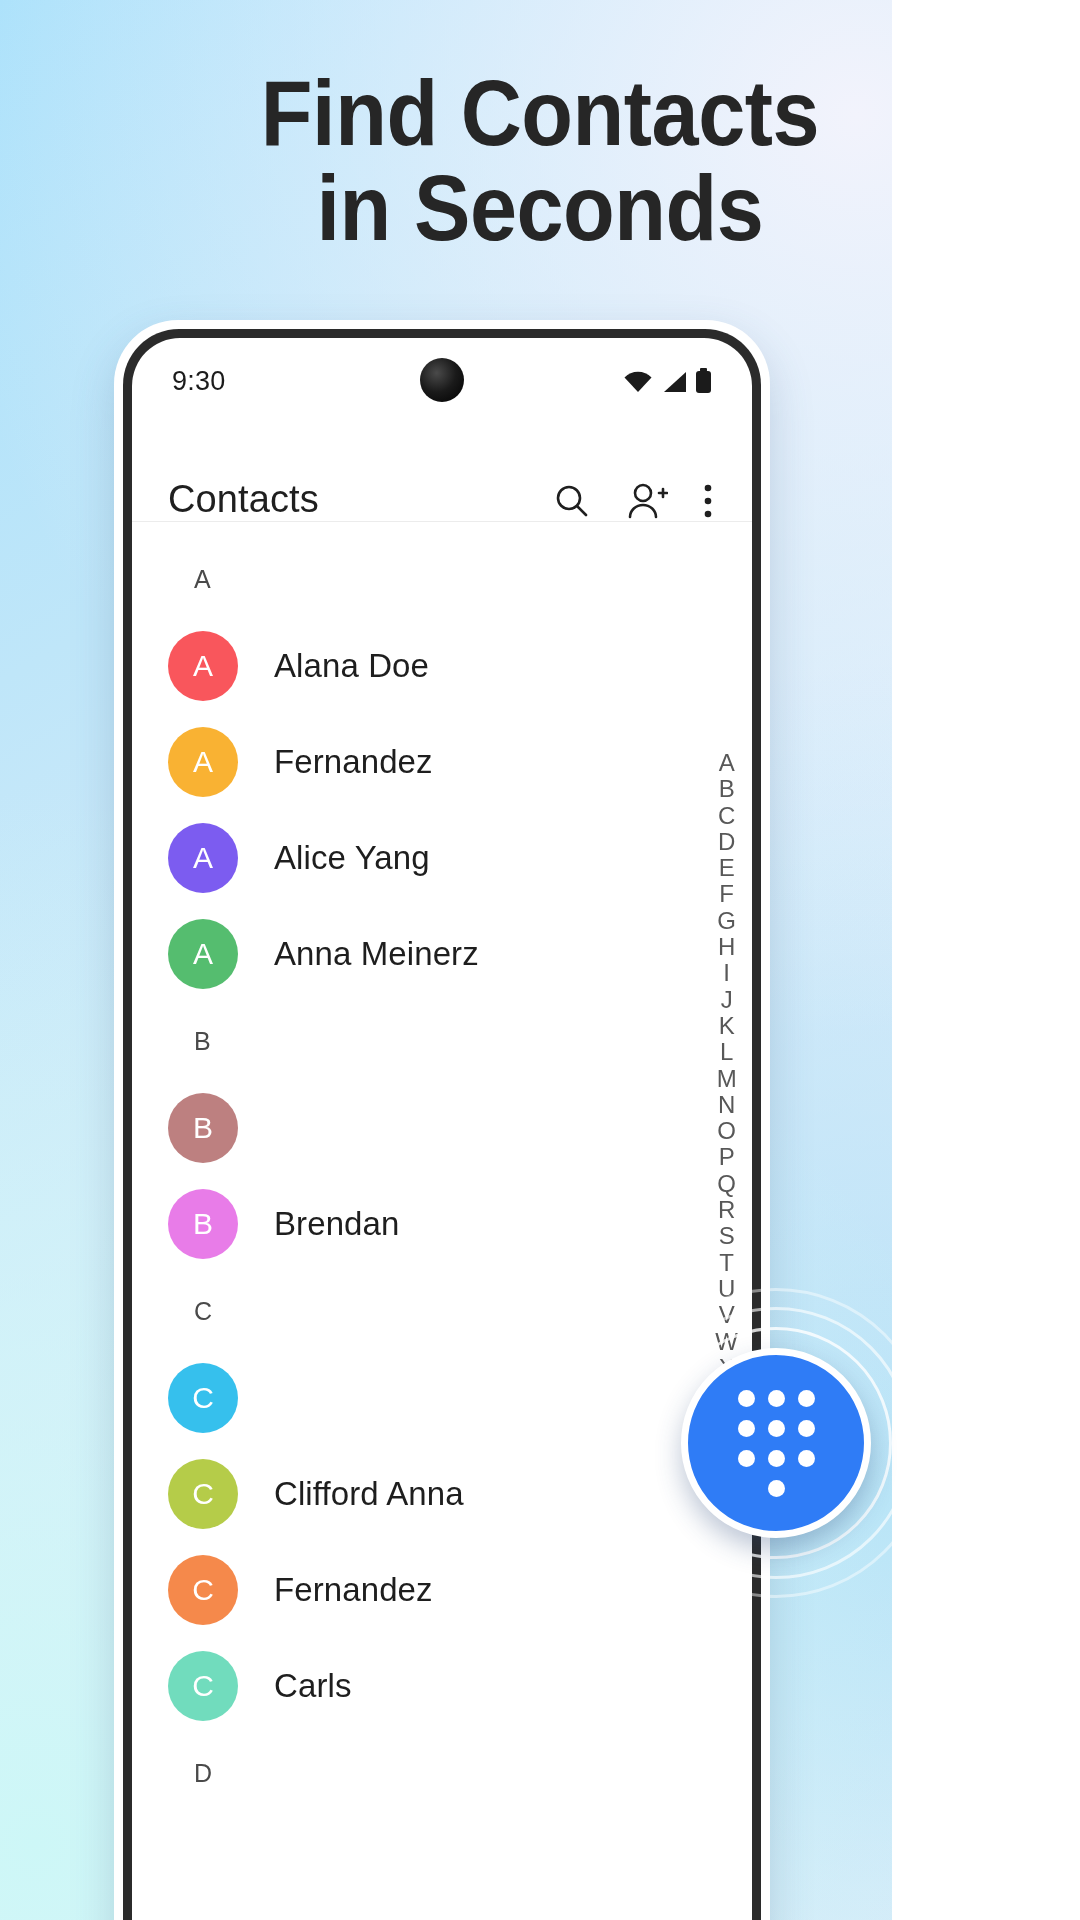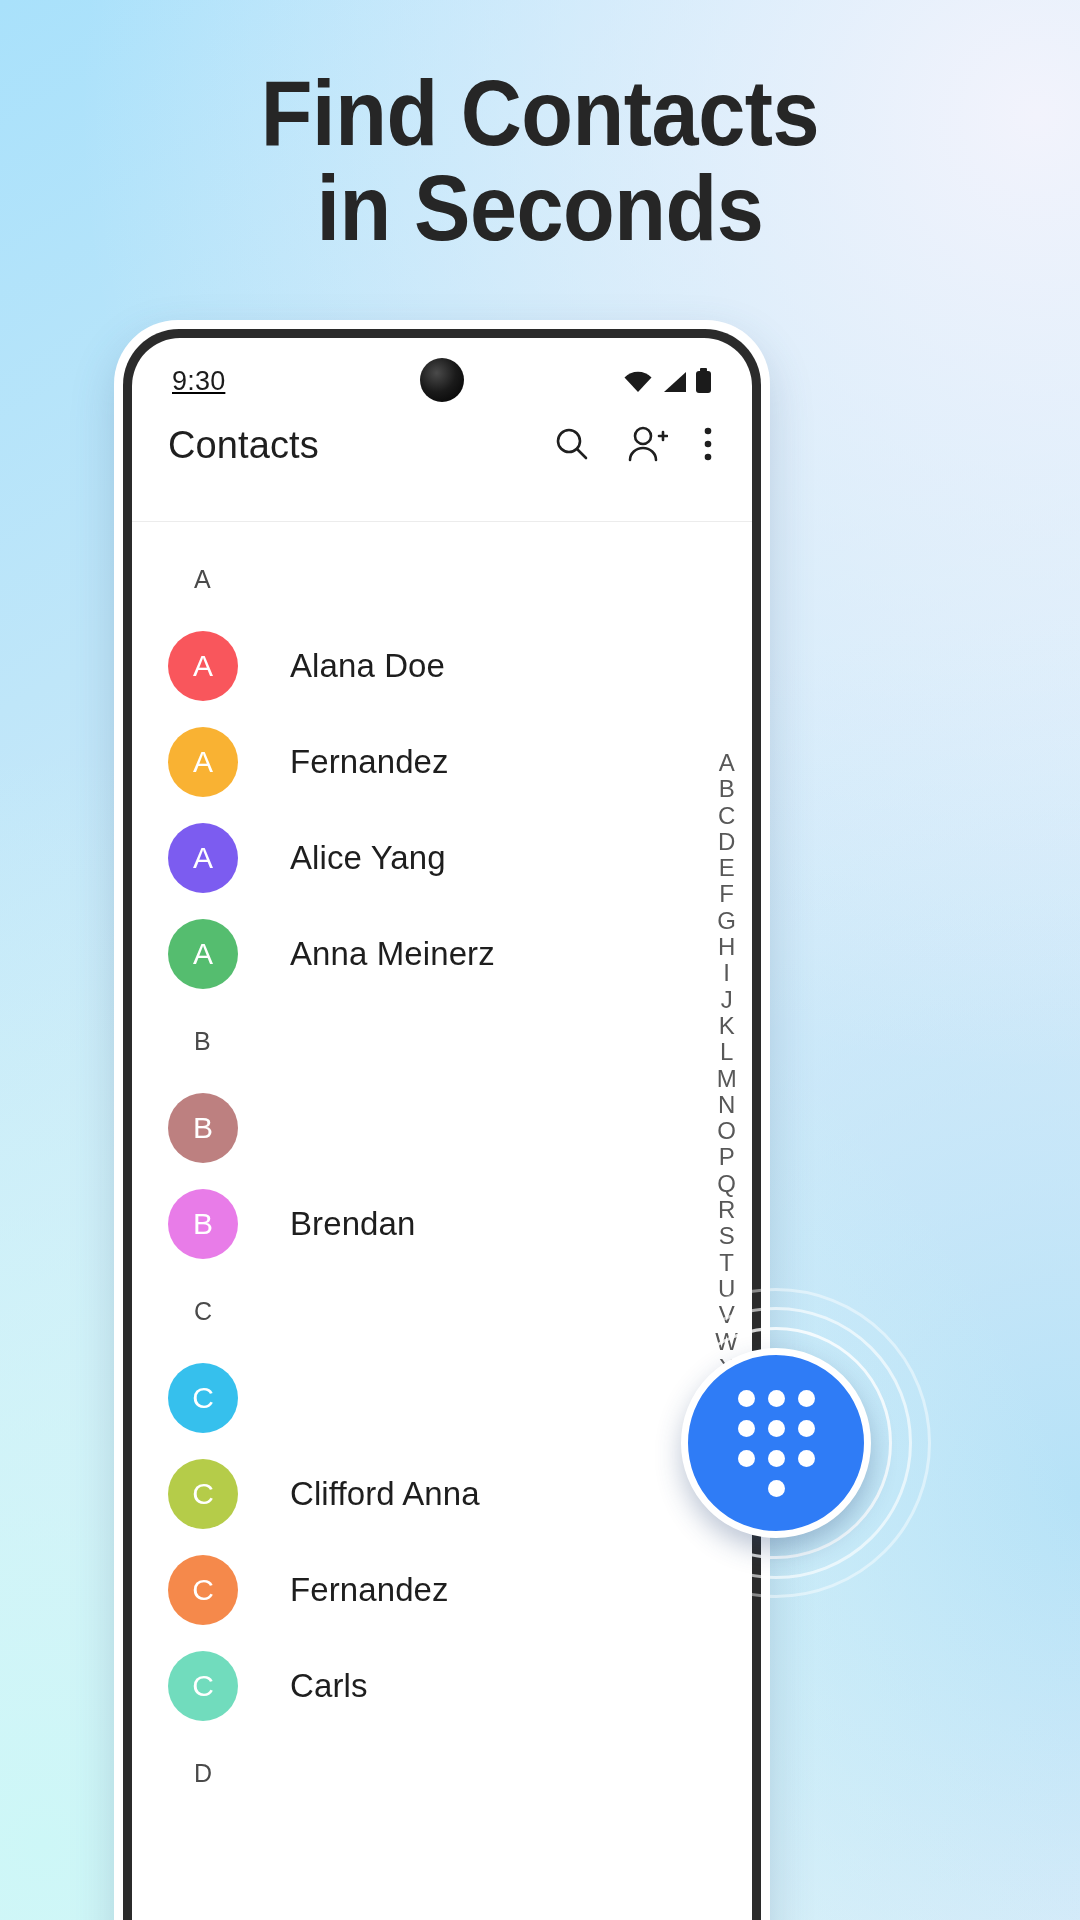--- a/index.html
+++ b/index.html
@@ -7,21 +7,21 @@
 
   html, body {
     width:1080px; height:1920px;
     overflow:hidden;
     font-family:"Liberation Sans", sans-serif;
   }
 
   
   #stage {
     position:relative;
-    width:1080px; height:1920px;
+    width:892px; height:1920px;
     background:
       radial-gradient(circle at 96% 6%, #f2f3fc 0%, rgba(242,243,252,0) 46%),
       radial-gradient(circle at 4% 96%, #cdf7f7 0%, rgba(205,247,247,0) 52%),
       radial-gradient(circle at 100% 78%, #b6e2f7 0%, rgba(182,226,247,0) 48%),
       linear-gradient(150deg, #a9e1fb 0%, #bfe6f9 28%, #d6ecfa 55%, #e9eefb 78%, #f4f2fb 100%);
   }
 
   
   #headline {
     position:absolute; left:0; top:66px;
@@ -60,38 +60,37 @@
     border-radius:48px 48px 0 0;
     overflow:hidden;
   }
 
   
   #statusbar {
     position:relative;
     height:86px;
     display:flex; align-items:center;
     padding:0 40px;
-    text-decoration:underline;
   }
   #clock { font-size:27px; color:#1b1b1b; letter-spacing:.2px; }
   #punchhole {
     position:absolute; left:50%; top:42px;
     transform:translate(-50%,-50%);
     width:44px; height:44px; border-radius:50%;
     background:radial-gradient(circle at 38% 34%, #4a4a4a 0%, #1a1a1a 48%, #000 100%);
   }
   #sysicons {
     margin-left:auto;
     display:flex; align-items:flex-end; gap:7px;
   }
 
   
   #appbar {
     height:98px;
-    display:flex; align-items:flex-start;
+    display:flex; align-items:flex-end;
     padding:0 38px 0 36px;
     border-bottom:1px solid #ececec;
   }
   #apptitle { font-size:38px; color:#1f1f1f; letter-spacing:.1px; }
   #appbar-actions { margin-left:auto; display:flex; align-items:center; gap:34px; }
   .icon-btn { display:flex; align-items:center; justify-content:center; }
 
   
   #list { position:relative; padding-top:18px; }
 
@@ -105,21 +104,21 @@
     height:96px;
     display:flex; align-items:center;
     padding-left:36px;
   }
   .avatar {
     width:70px; height:70px; border-radius:50%;
     display:flex; align-items:center; justify-content:center;
     color:#ffffff; font-size:30px;
     flex:0 0 auto;
   }
-  .cname { margin-left:52px; font-size:33px; color:#1e1e1e; letter-spacing:.1px; }
+  .cname { margin-left:36px; font-size:33px; color:#1e1e1e; letter-spacing:.1px; }
 
   
   #alpha-index {
     position:absolute;
     right:14px; top:412px;
     display:flex; flex-direction:column; align-items:center;
     gap:0;
   }
   #alpha-index span {
     font-size:24px; color:#585858;

